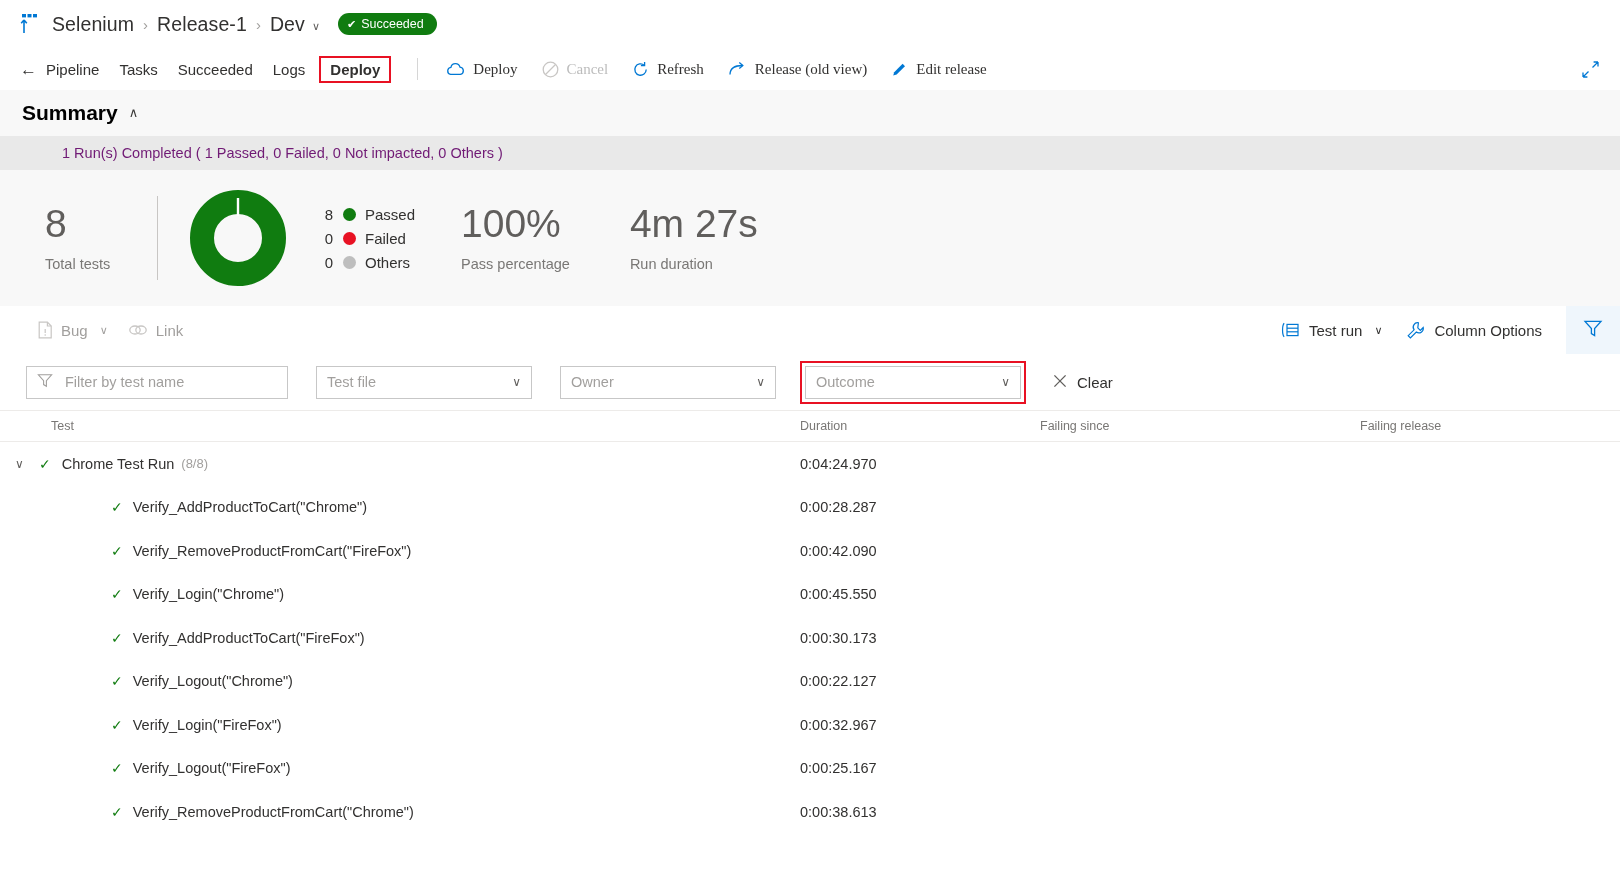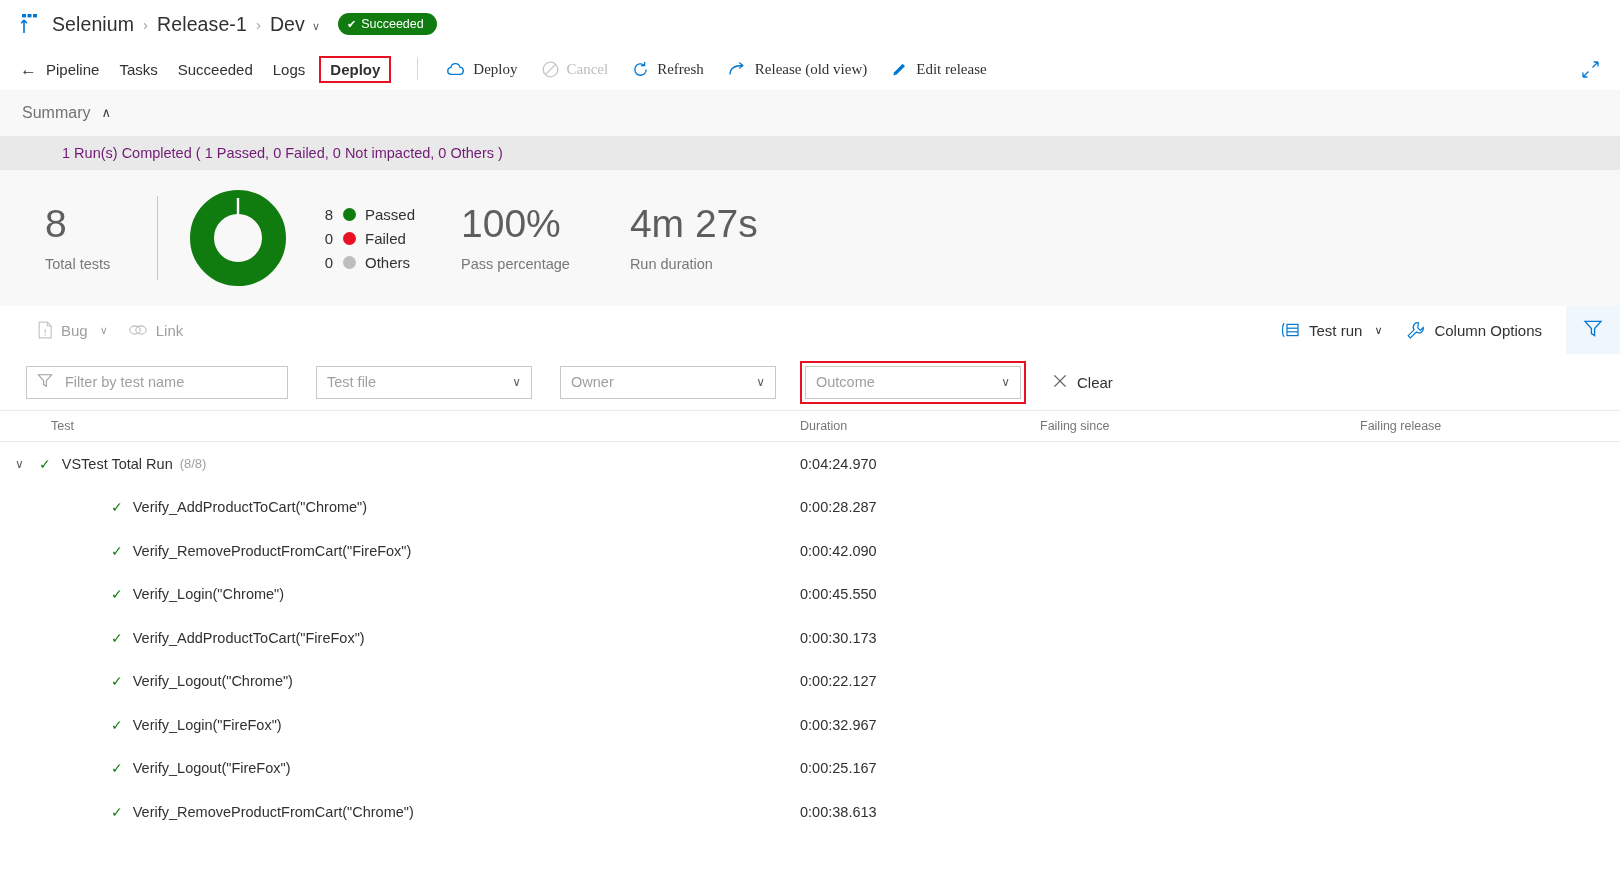--- a/index.html
+++ b/index.html
@@ -121,22 +121,23 @@
 
   
   .summary-bar {
     height: 46px;
     background: #f8f8f8;
     display: flex;
     align-items: center;
     padding-left: 22px;
   }
   .summary-title {
-    font-size: 16px;
-    color: #737373;
+    font-size: 21px;
+    color: #000000;
+    font-weight: bold;
   }
   .summary-caret {
     margin-left: 11px;
     font-size: 13px;
     color: #3b3a39;
     position: relative;
     top: -1px;
   }
   .runbar {
     height: 34px;
@@ -593,21 +594,21 @@
     <div class="c-test">Test</div>
     <div class="c-dur">Duration</div>
     <div class="c-fs">Failing since</div>
     <div class="c-fr">Failing release</div>
   </div>
 
   <div class="row">
     <div class="c-test">
       <span class="chev">∨</span>
       <span class="pass-chk">✓</span>
-      <span class="grp-name">VSTest Total Run</span>
+      <span class="grp-name">Chrome Test Run</span>
       <span class="grp-count">(8/8)</span>
     </div>
     <div class="c-dur">0:04:24.970</div>
     <div class="c-fs"></div>
     <div class="c-fr"></div>
   </div>
 
   <div class="row child">
     <div class="c-test">
       <span class="pass-chk">✓</span>

